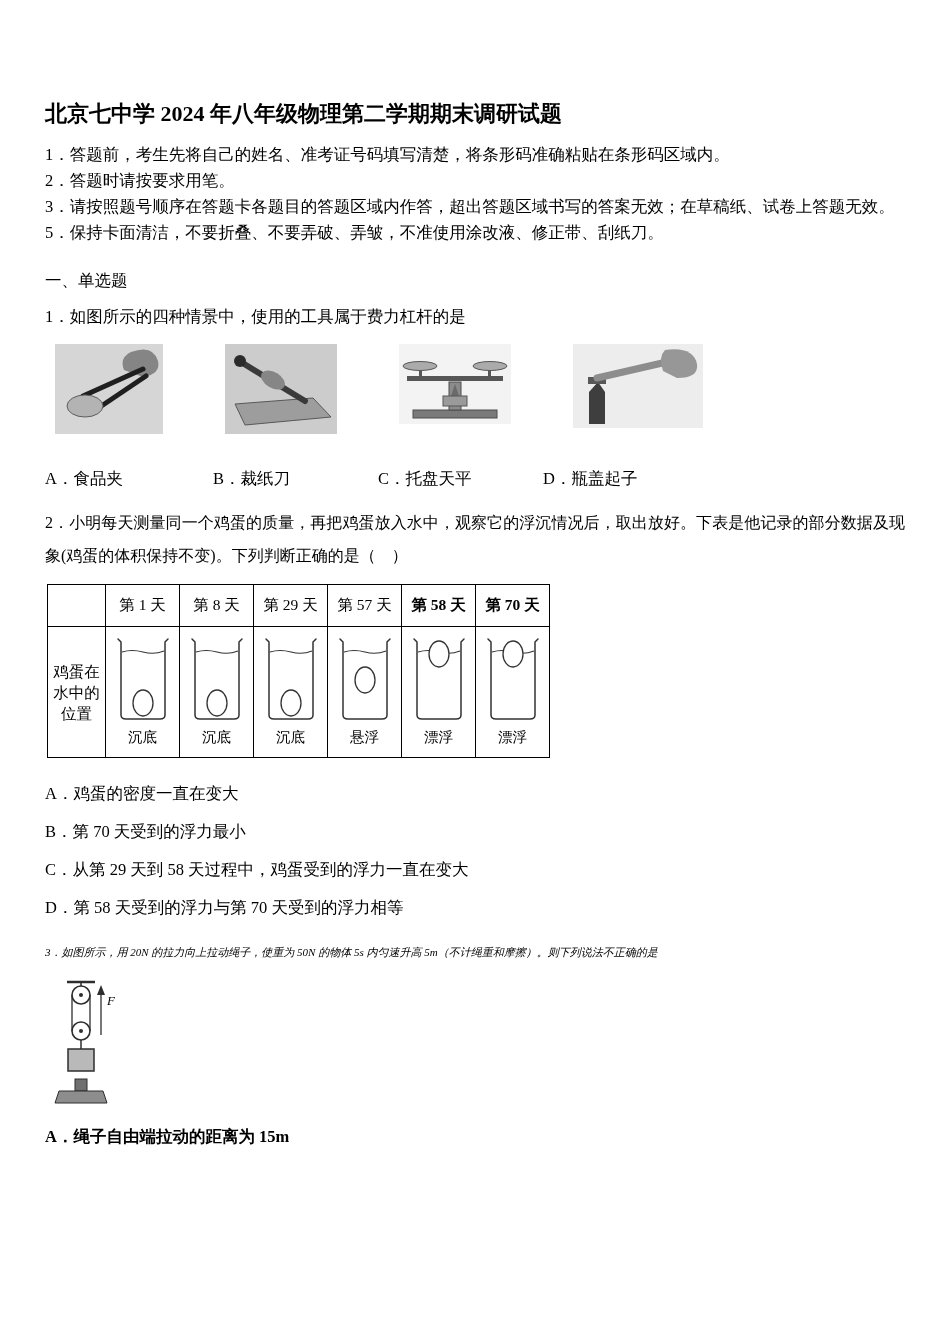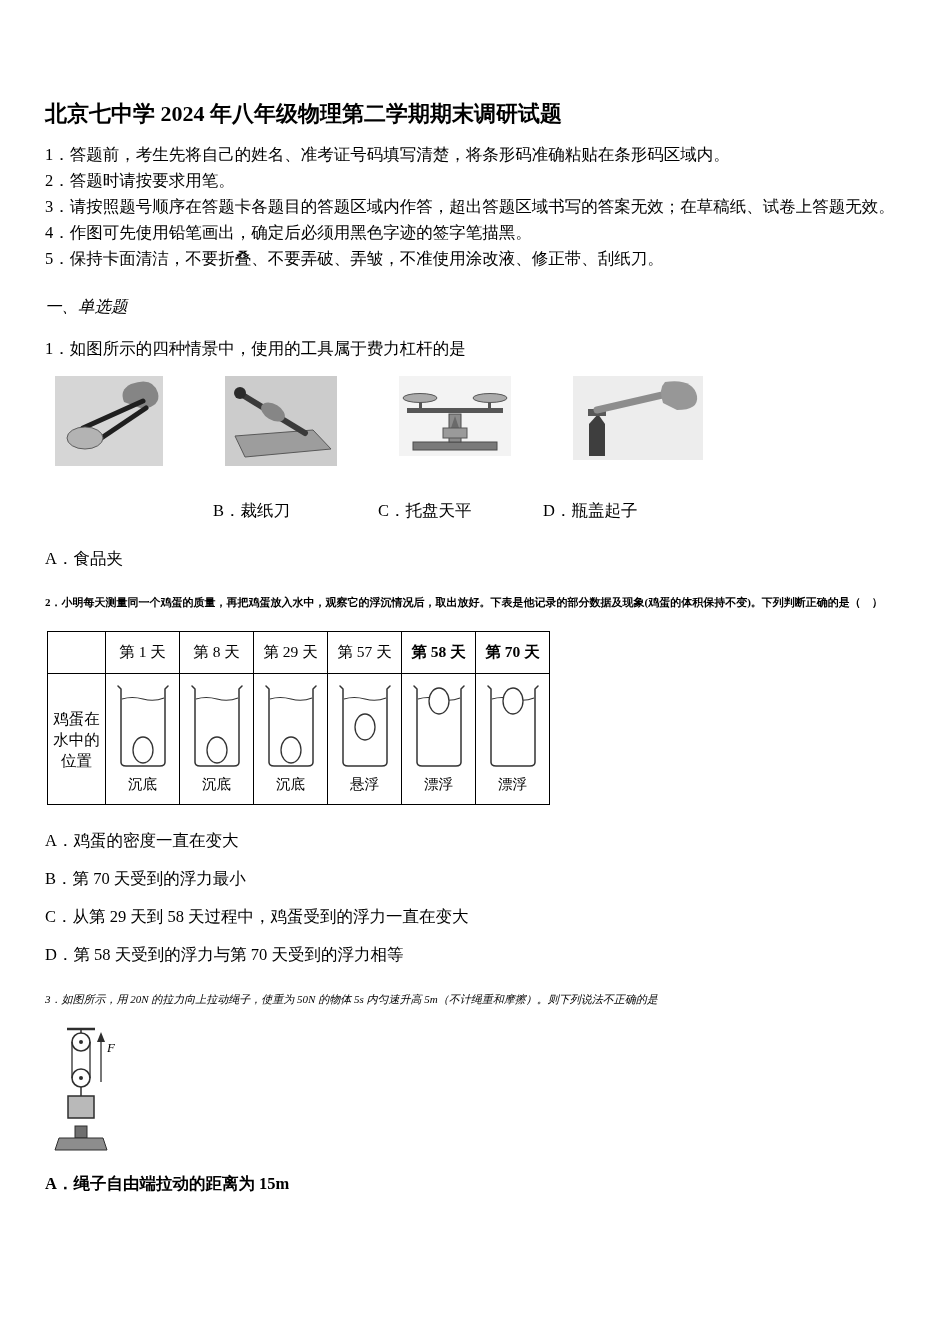--- a/index.html
+++ b/index.html
@@ -9,31 +9,31 @@
     font-family:"Liberation Serif","DejaVu Serif",serif;
     color:#000;
   }
   .page { padding:100px 45px 30px 45px; }
 
   .title { font-size:22px; font-weight:bold; line-height:28px; margin-bottom:14px; }
 
   .notice-label { font-size:16.5px; line-height:26px; }
   .note-line { font-size:16.5px; line-height:26px; }
 
-  .section-heading { font-size:16.5px; line-height:26px; margin-top:22px;font-style:italic; }
-  .stem { font-size:16.5px; line-height:26px; margin-top:16px; }
-  .stem-wrap { font-size:11px; line-height:33px; margin-top:14px; text-align:justify;font-weight:bold; }
+  .section-heading { font-size:16.5px; line-height:26px; margin-top:22px; }
+  .stem { font-size:16.5px; line-height:26px; margin-top:10px; }
+  .stem-wrap { font-size:16px; line-height:33px; margin-top:14px; text-align:justify; }
 
   .fig-row { display:flex; align-items:flex-start; margin:14px 0 28px 10px; }
   .fig { flex:0 0 auto; }
   .fig + .fig { margin-left:62px; }
 
   .q1-options { display:flex; font-size:16.5px; line-height:26px; }
   .q1-options span { display:block; }
-  .q1-opt-a { width:168px;margin-top:48px; }
+  .q1-opt-a { width:168px; }
   .q1-opt-b { width:165px; }
   .q1-opt-c { width:165px; }
 
   table.etable { border-collapse:collapse; margin:12px 0 0 2px; }
   table.etable td {
     border:1.6px solid #000; text-align:center; vertical-align:middle;
     font-size:15.5px; padding:10px 3px;
   }
   td.day-cell { width:74px; height:24px; }
   td.corner-cell { width:58px; }
@@ -54,21 +54,20 @@
 </head>
 <body>
 
 <div class="page">
 
   <div class="title">北京七中学 2024 年八年级物理第二学期期末调研试题</div>
 
   <div class="note-line">1．答题前，考生先将自己的姓名、准考证号码填写清楚，将条形码准确粘贴在条形码区域内。</div>
   <div class="note-line">2．答题时请按要求用笔。</div>
   <div class="note-line">3．请按照题号顺序在答题卡各题目的答题区域内作答，超出答题区域书写的答案无效；在草稿纸、试卷上答题无效。</div>
-  <div class="note-line">4．作图可先使用铅笔画出，确定后必须用黑色字迹的签字笔描黑。</div>
   <div class="note-line">5．保持卡面清洁，不要折叠、不要弄破、弄皱，不准使用涂改液、修正带、刮纸刀。</div>
 
   <div class="section-heading">一、单选题</div>
 
   <div class="stem">1．如图所示的四种情景中，使用的工具属于费力杠杆的是</div>
 
   <div class="fig-row">
     <div class="fig">
       <svg width="108" height="90" viewBox="0 0 108 90">
         <rect width="108" height="90" fill="#d6d6d6"></rect>

